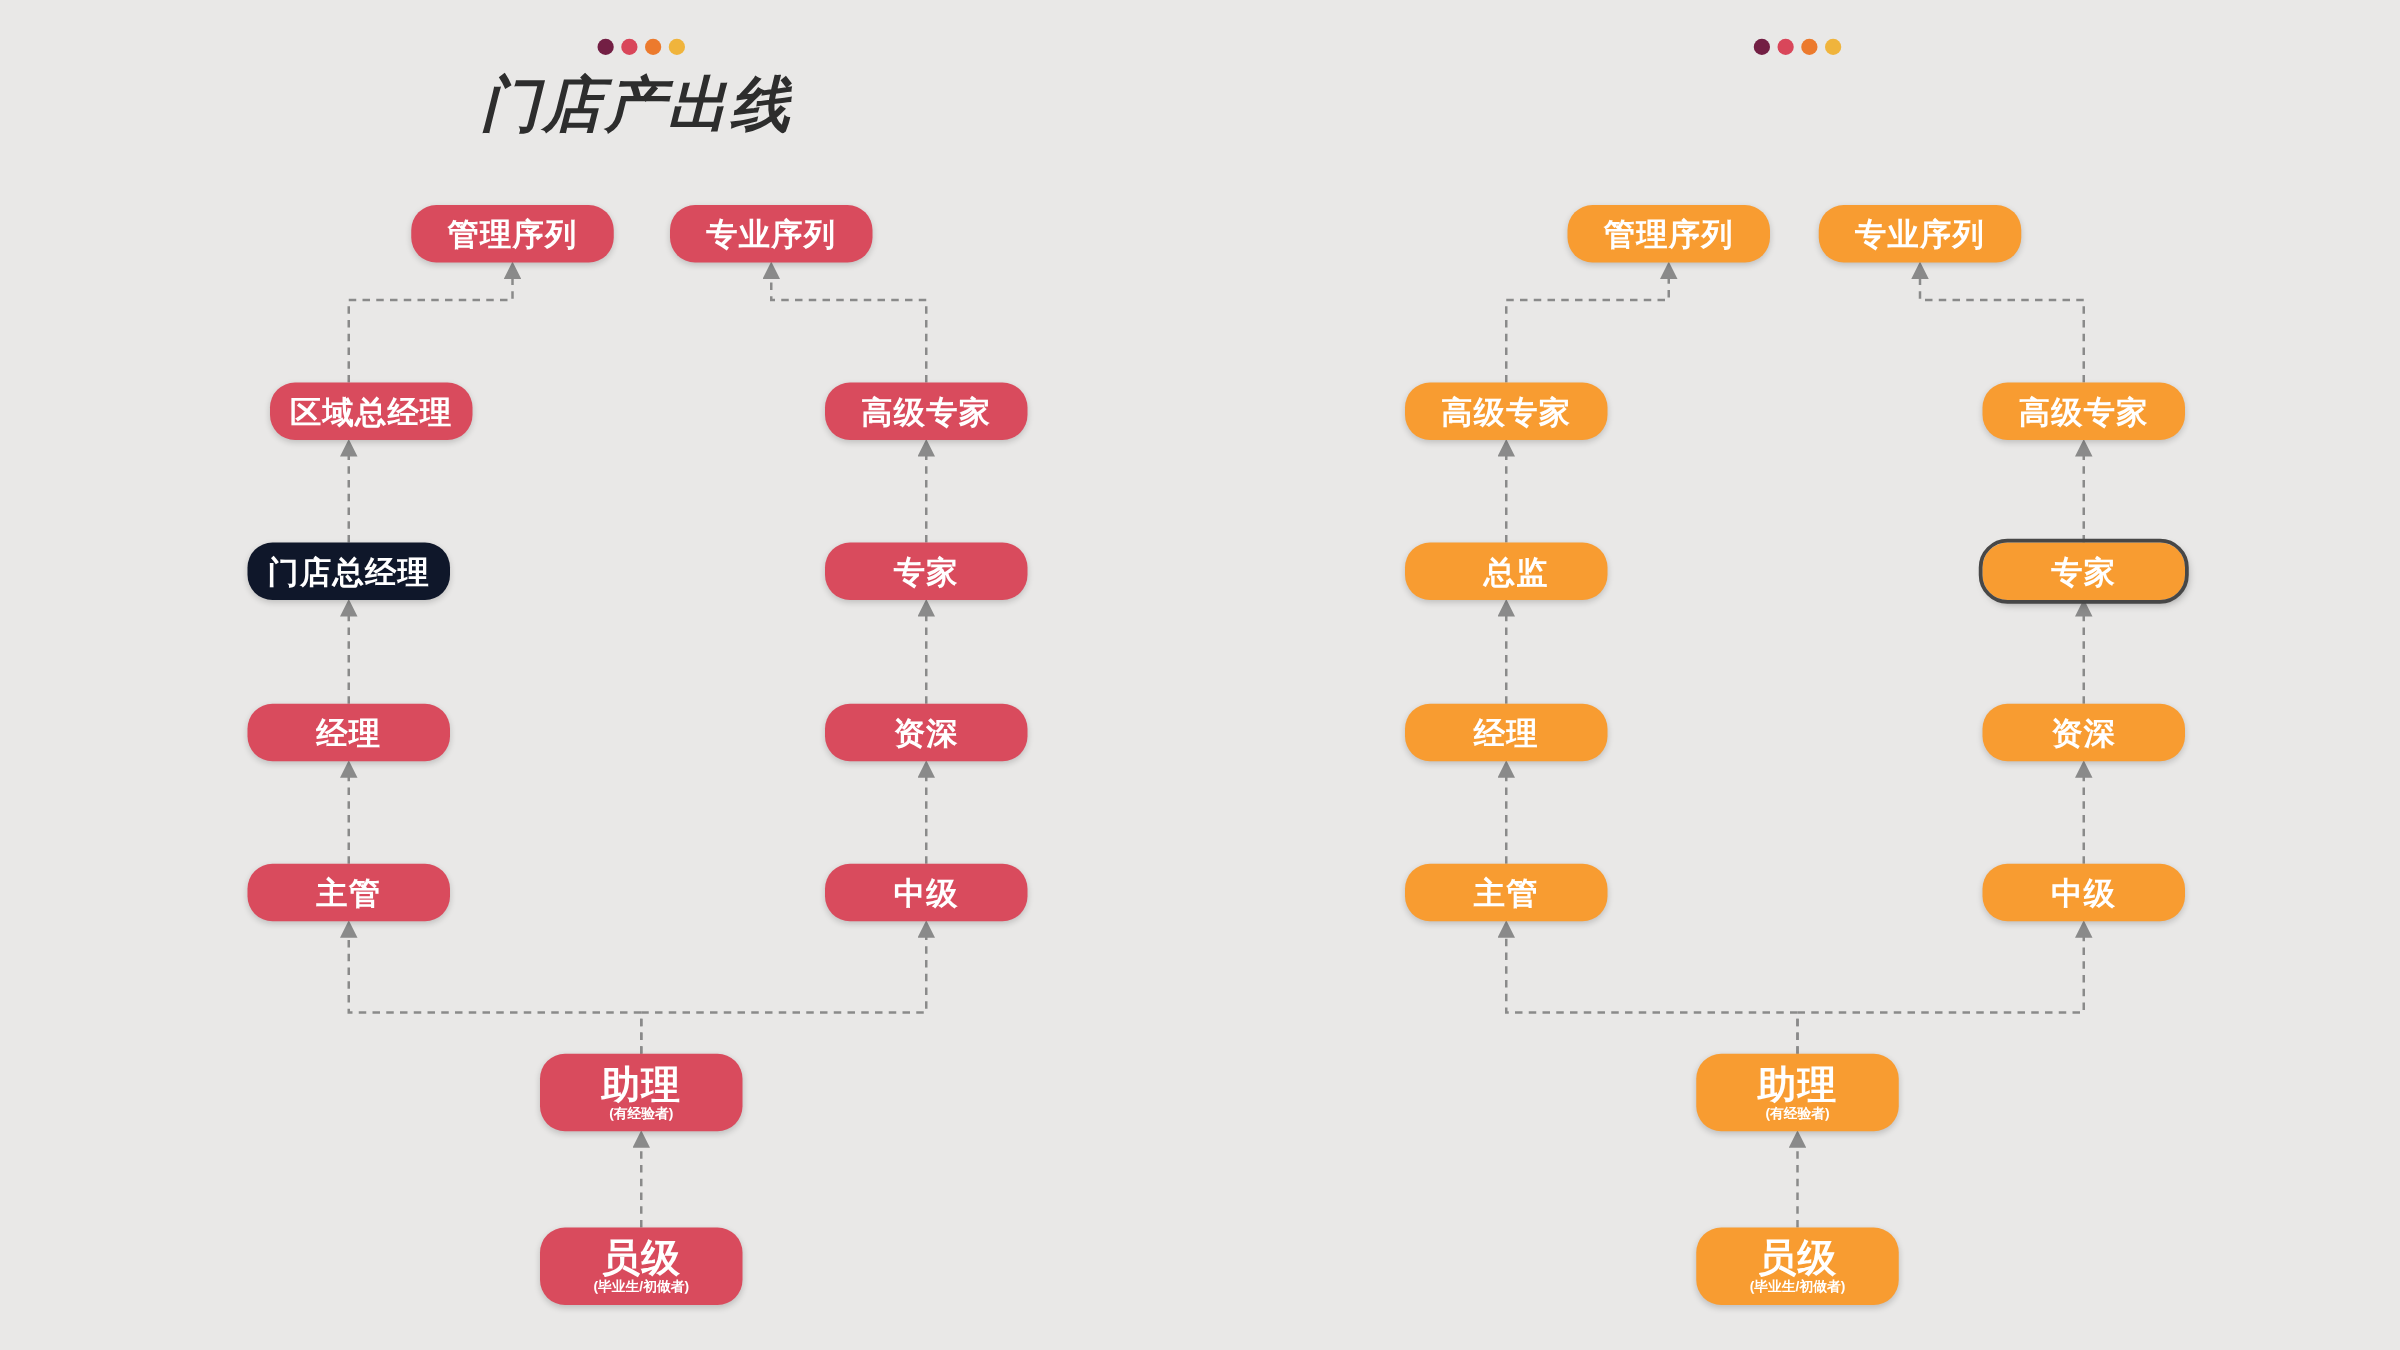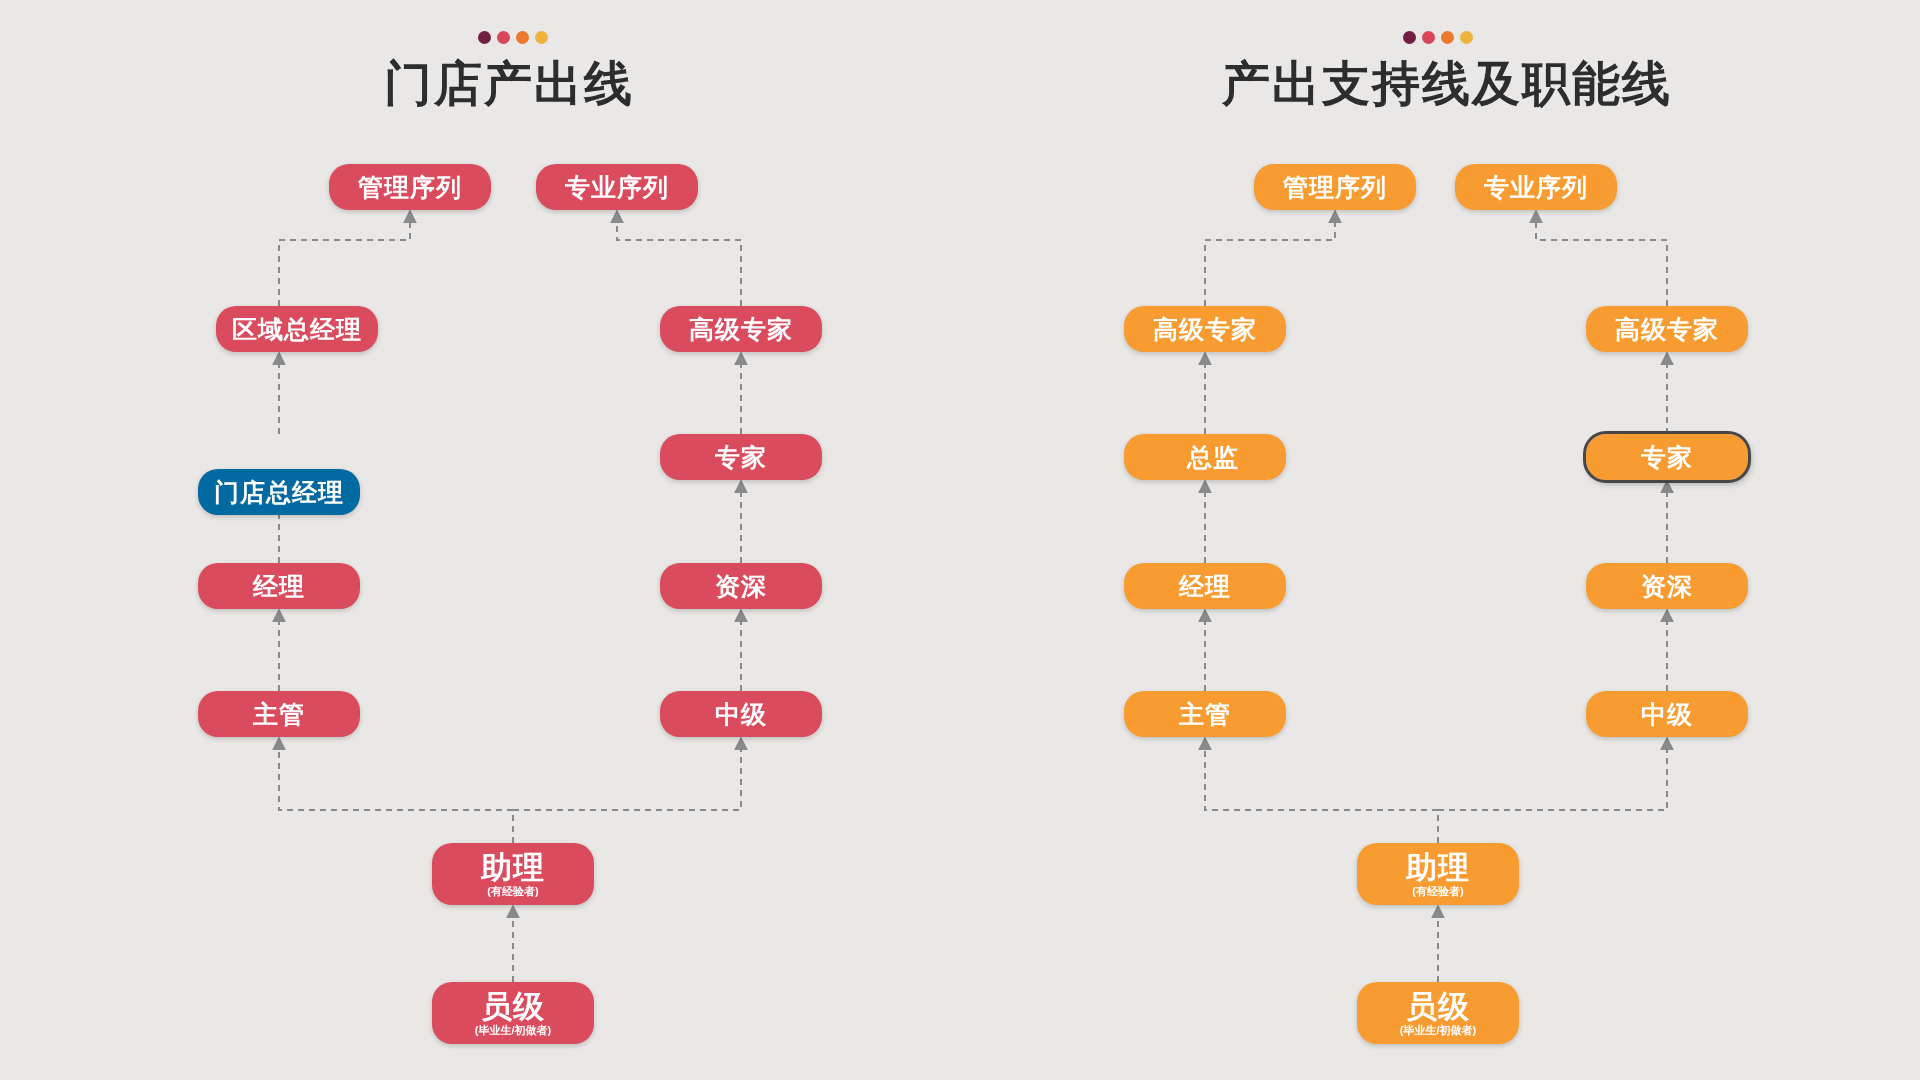--- a/index.html
+++ b/index.html
@@ -26,20 +26,21 @@
     stroke-dasharray: 6 5;
   }
   .title {
     position: absolute;
     margin: 0;
     text-align: center;
     font-size: 48px;
     font-weight: 800;
     letter-spacing: 2px;
     color: #2d2d2d;
+    font-style: italic;
   }
   .dots {
     position: absolute;
     display: flex;
     gap: 6px;
   }
   .dot {
     width: 13px;
     height: 13px;
     border-radius: 50%;
@@ -124,21 +125,21 @@
     <span class="dot" style="background: rgb(217, 70, 90);"></span>
     <span class="dot" style="background: rgb(236, 122, 45);"></span>
     <span class="dot" style="background: rgb(240, 180, 60);"></span>
   </div>
   <h1 class="title" style="left:209px;top:52px;width:600px">门店产出线</h1>
 
   <div class="node" style="left: 329px; top: 164px; background: rgb(217, 75, 93);">管理序列</div>
   <div class="node" style="left: 536px; top: 164px; background: rgb(217, 75, 93);">专业序列</div>
 
   <div class="node" style="left: 216px; top: 306px; background: rgb(217, 75, 93);">区域总经理</div>
-  <div class="node" style="left: 198px; top: 434px; background: #0369a1; margin-top: 35px;">门店总经理</div>
+  <div class="node" style="left: 198px; top: 434px; background: #0f172a;">门店总经理</div>
   <div class="node" style="left: 198px; top: 563px; background: rgb(217, 75, 93);">经理</div>
   <div class="node" style="left: 198px; top: 691px; background: rgb(217, 75, 93);">主管</div>
 
   <div class="node" style="left: 660px; top: 306px; background: rgb(217, 75, 93);">高级专家</div>
   <div class="node" style="left: 660px; top: 434px; background: rgb(217, 75, 93);">专家</div>
   <div class="node" style="left: 660px; top: 563px; background: rgb(217, 75, 93);">资深</div>
   <div class="node" style="left: 660px; top: 691px; background: rgb(217, 75, 93);">中级</div>
 
   <div class="node tall" style="left: 432px; top: 843px; background: rgb(217, 75, 93);">
     <span class="node-main">助理</span>
@@ -148,21 +149,20 @@
     <span class="node-main">员级</span>
     <span class="node-sub">(毕业生/初做者)</span>
   </div>
 
   <div class="dots" style="left:1403px;top:31px">
     <span class="dot" style="background: rgb(115, 31, 68);"></span>
     <span class="dot" style="background: rgb(217, 70, 90);"></span>
     <span class="dot" style="background: rgb(236, 122, 45);"></span>
     <span class="dot" style="background: rgb(240, 180, 60);"></span>
   </div>
-  <h1 class="title" style="left:1147px;top:52px;width:600px">产出支持线及职能线</h1>
 
   <div class="node" style="left: 1254px; top: 164px; background: rgb(248, 156, 49);">管理序列</div>
   <div class="node" style="left: 1455px; top: 164px; background: rgb(248, 156, 49);">专业序列</div>
 
   <div class="node" style="left: 1124px; top: 306px; background: rgb(248, 156, 49);">高级专家</div>
   <div class="node" style="left: 1124px; top: 434px; background: rgb(248, 156, 49); padding-left: 16px;">总监</div>
   <div class="node" style="left: 1124px; top: 563px; background: rgb(248, 156, 49);">经理</div>
   <div class="node" style="left: 1124px; top: 691px; background: rgb(248, 156, 49);">主管</div>
 
   <div class="node" style="left: 1586px; top: 306px; background: rgb(248, 156, 49);">高级专家</div>

